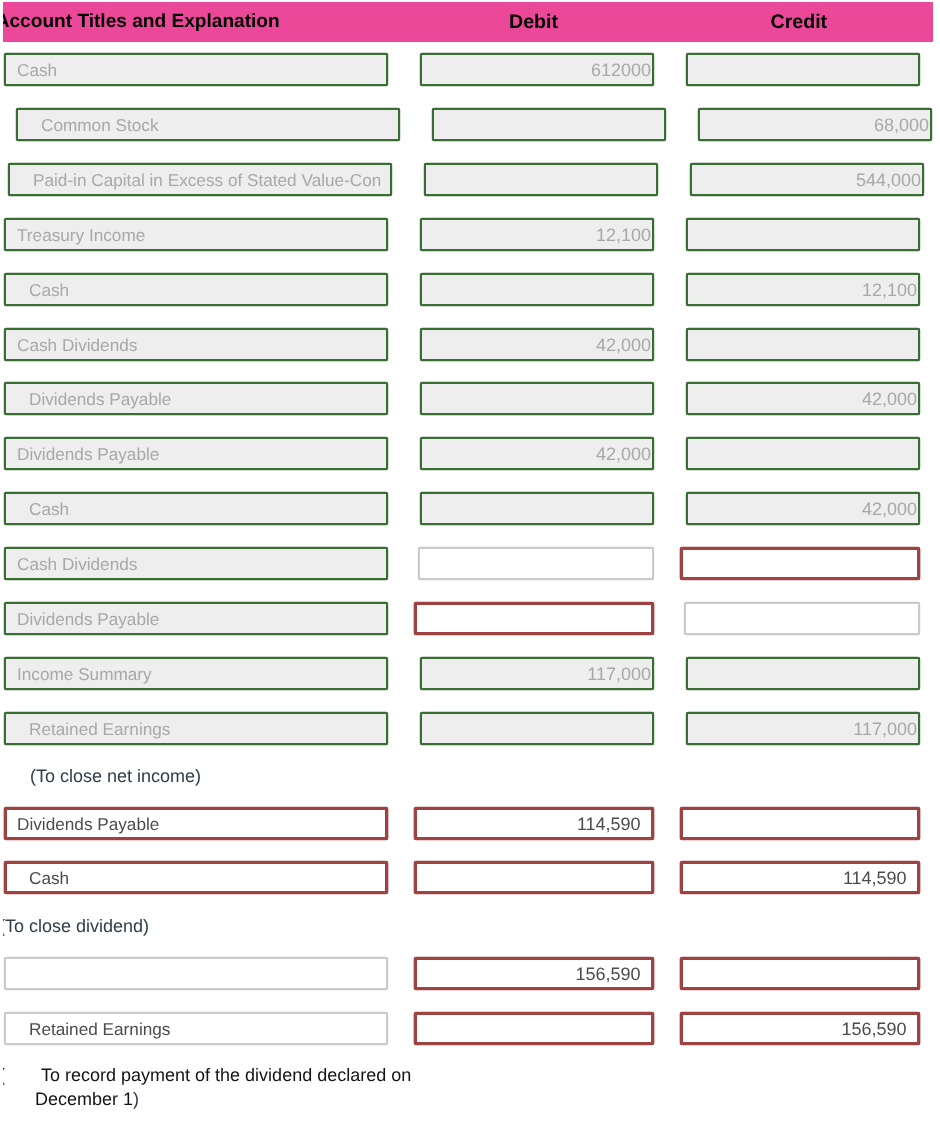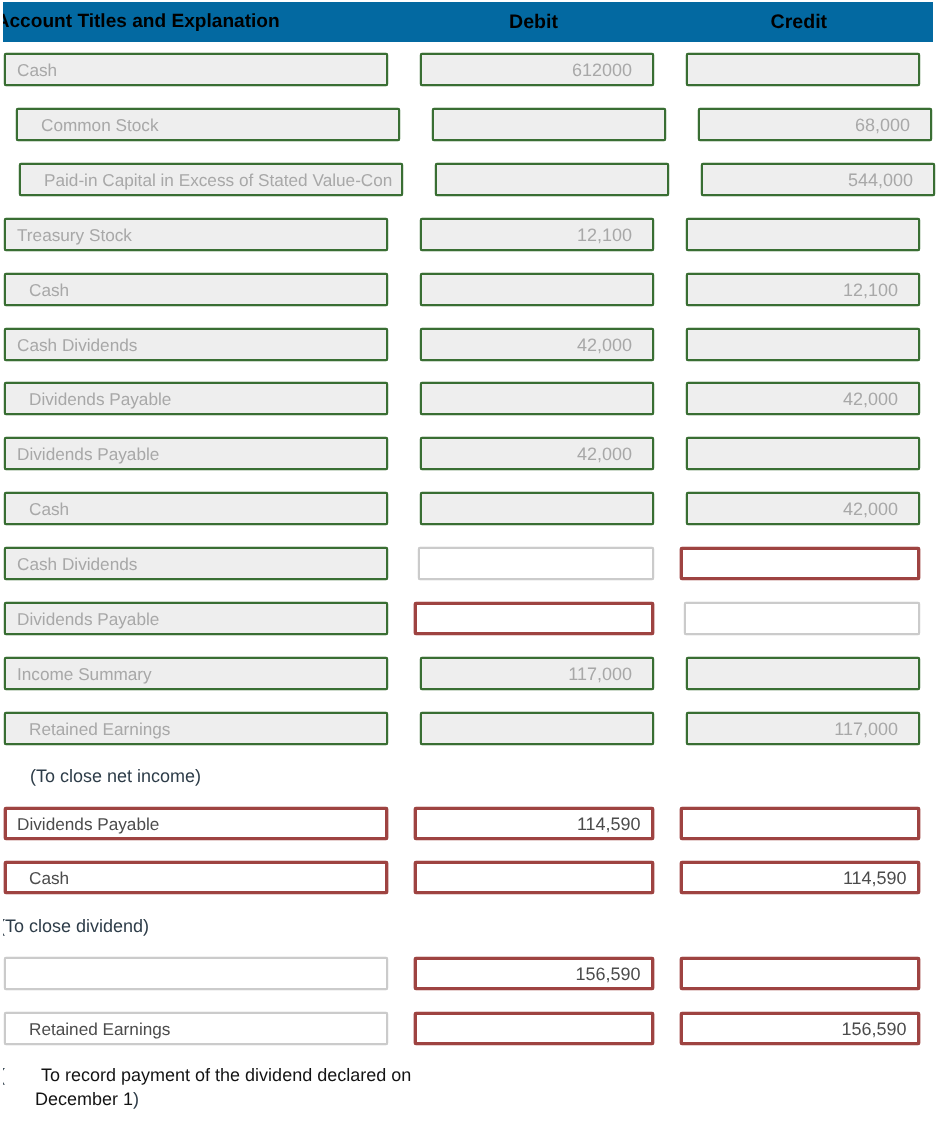--- a/index.html
+++ b/index.html
@@ -11,21 +11,21 @@
   body { font-family: "Liberation Sans", sans-serif; -webkit-font-smoothing: antialiased; text-rendering: geometricPrecision; }
   .page { position: relative; width: 940px; height: 1128px; overflow: hidden; }
   .clip { position:absolute; left:2.8px; top:0; width:937.2px; height:1128px; overflow:hidden; }
   .inner { position:absolute; left:-2.8px; top:0; width:940px; height:1128px; }
 
   
   .thead {
     position: absolute;
     left: 0; top: 2px;
     width: 933px; height: 40px;
-    background: #0369a1;
+    background: #ec4899;
   }
   .th {
     position: absolute; top: 0; height: 40px;
     line-height: 40px;
     font-weight: bold; font-size: 19px; color: #000000;
     white-space: nowrap;
   }
   .th-account { left: -4.3px; font-size: 19.1px; }
   .th-debit   { left: 509px; font-size: 19.6px; }
   .th-credit  { left: 770.5px; font-size: 19.6px; }
@@ -40,21 +40,21 @@
     box-shadow: 0 0 0 0.2px #396e33;
     background: #eeeeee;
     font-family: "Liberation Sans", sans-serif;
     font-size: 17.2px;
     color: #a8a8a8;
     line-height: 31.6px;
     padding: 0 10px 0 11px;
     white-space: nowrap;
     overflow: hidden;
   }
-  .fld.num { text-align: right; font-size: 18px; line-height: 30.9px; padding-right: 20px; }
+  .fld.num { text-align: right; font-size: 18px; line-height: 30.9px; padding-right: 1px; }
   .fld.ind { padding-left: 23px; }
 
   
   .fld.plain { border: 2px solid #cbcbcb; box-shadow: 0 0 0 0.2px #cbcbcb;
                background: #ffffff; color: #4c4c4c; }
   
   .fld.err   { border: 3px solid #9e4341; background: #ffffff; color: #4c4c4c;
                box-shadow: 0 0 0 0.35px #9e4341;
                line-height: 29.6px; padding-left: 10px; }
   .fld.err.ind { padding-left: 22px; }
@@ -101,27 +101,27 @@
           <div style="position: absolute; left: 0px; top: 53px; width: 940px; height: 33px;">
             <div class="fld c-acct">Cash</div>
             <div class="fld c-deb num">612000</div>
             <div class="fld c-cre num"></div>
           </div>
           <div style="position: absolute; left: 12px; top: 107.9px; width: 940px; height: 24px; border-radius: 16px;">
             <div class="fld c-acct ind">Common Stock</div>
             <div class="fld c-deb num"></div>
             <div class="fld c-cre num">68,000</div>
           </div>
-          <div style="position: absolute; left: 15px; top: 162.8px; width: 860px; height: 33px;">
+          <div style="position: absolute; left: 4px; top: 162.8px; width: 860px; height: 33px;">
             <div class="fld c-acct ind">Paid-in Capital in Excess of Stated Value-Con</div>
             <div class="fld c-deb num"></div>
             <div class="fld c-cre num">544,000</div>
           </div>
           <div style="position: absolute; left: 0px; top: 217.7px; width: 940px; height: 33px;">
-            <div class="fld c-acct">Treasury Stock</div>
+            <div class="fld c-acct">Treasury Income</div>
             <div class="fld c-deb num">12,100</div>
             <div class="fld c-cre num"></div>
           </div>
           <div style="position: absolute; left: 0px; top: 272.6px; width: 940px; height: 33px;">
             <div class="fld c-acct ind">Cash</div>
             <div class="fld c-deb num"></div>
             <div class="fld c-cre num">12,100</div>
           </div>
           <div style="position: absolute; left: 0px; top: 327.5px; width: 940px; height: 33px;">
             <div class="fld c-acct">Cash Dividends</div>

